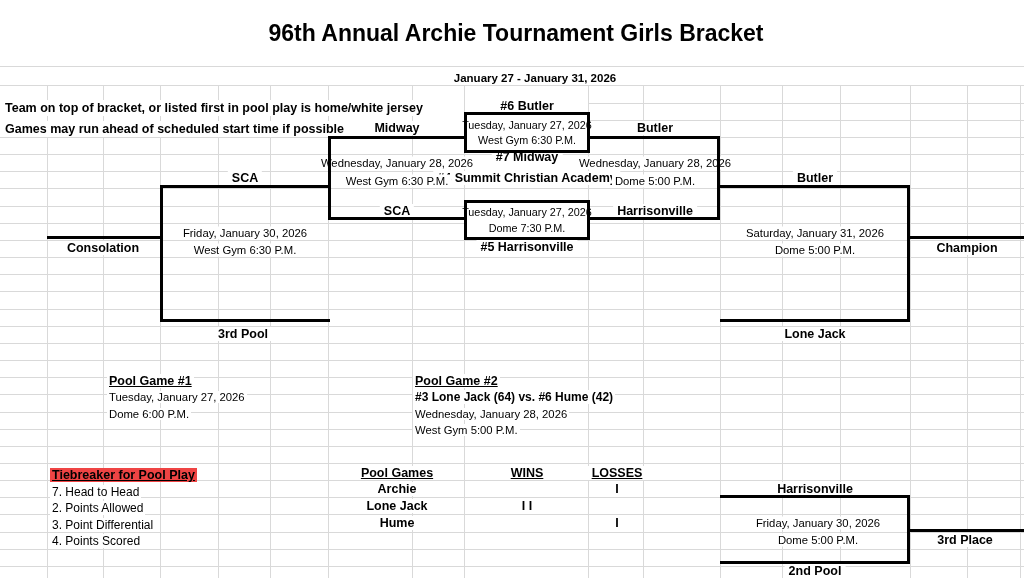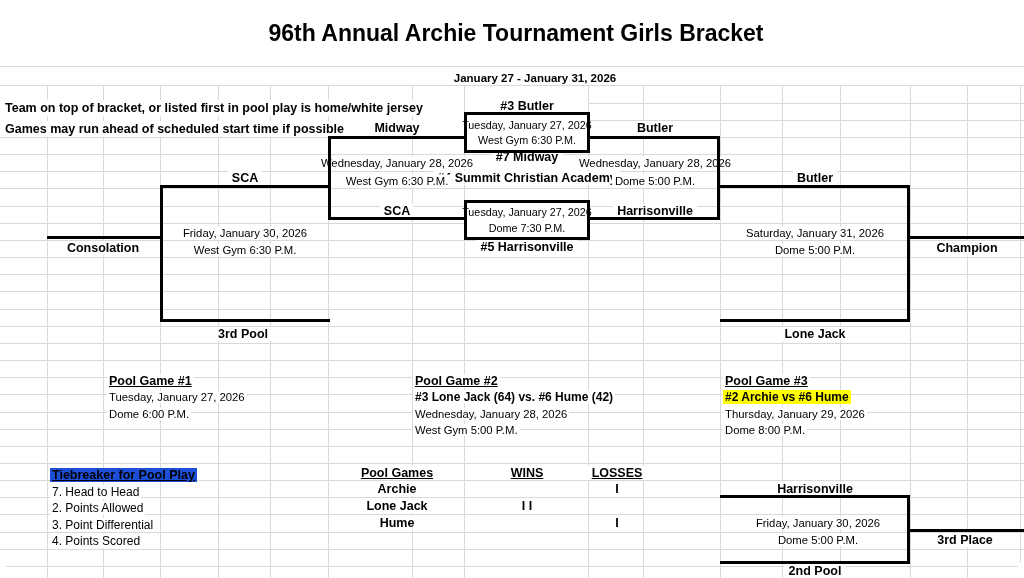--- a/index.html
+++ b/index.html
@@ -1,17 +1,17 @@
 <!DOCTYPE html>
 <html><head>
 <meta charset="utf-8">
 <style>
   html,body{margin:0;padding:0;background:#fff;}
   .stage{position:relative;width:1024px;height:578px;background:#ffffff;overflow:hidden;
-         font-family:"Liberation Sans",sans-serif;color:#000;border-radius:29px;}
+         font-family:"Liberation Sans",sans-serif;color:#000;}
   .gv,.gh{position:absolute;background:#d9d9d9;z-index:0;}
   .title{position:absolute;transform:translate(-50%,-50%);font-size:23px;font-weight:bold;
          white-space:nowrap;z-index:2;background:#fff;padding:0 4px;}
   .sub{position:absolute;transform:translate(-50%,-50%);font-size:11.5px;font-weight:bold;
        white-space:nowrap;z-index:2;background:#fff;padding:0 4px;}
   .note{position:absolute;font-size:12.5px;font-weight:bold;white-space:nowrap;z-index:2;
         background:#fff;padding:0 3px;line-height:16px;}
   .lbl{position:absolute;transform:translate(-50%,-50%);font-size:12.5px;font-weight:bold;
        white-space:nowrap;z-index:2;background:#fff;padding:0 4px;line-height:14px;}
   .lblu{text-decoration:underline;}
@@ -21,21 +21,21 @@
   .gamebox{position:absolute;box-sizing:border-box;border:3px solid #000;background:#fff;z-index:4;
            display:flex;flex-direction:column;justify-content:space-evenly;align-items:center;}
   .gamebox div{font-size:10.8px;white-space:nowrap;line-height:12px;}
   .pool{position:absolute;z-index:2;}
   .pool .row{height:16.4px;line-height:16.4px;white-space:nowrap;}
   .pg-title{font-weight:bold;text-decoration:underline;font-size:12.5px;background:#fff;padding:0 2px;}
   .pg-match{font-weight:bold;font-size:12px;background:#fff;padding:0 2px;}
   .pg-det{font-size:11.3px;background:#fff;padding:0 2px;}
   .tb{position:absolute;z-index:2;}
   .tb .row{height:16.6px;line-height:16.6px;white-space:nowrap;}
-  .tb-title{font-weight:bold;text-decoration:underline;font-size:12.5px;background:#1d4ed8;padding:0 2px;}
+  .tb-title{font-weight:bold;text-decoration:underline;font-size:12.5px;background:#ef4444;padding:0 2px;}
   .tb-item{font-size:12px;background:#fff;padding:0 2px;}
 </style>
 </head>
 <body>
 
 <div class="stage">
   <div id="grid">
       <div class="gv" style="left: 47px; top: 85px; width: 1px; height: 493px;"></div>
       <div class="gv" style="left: 103px; top: 85px; width: 1px; height: 493px;"></div>
       <div class="gv" style="left: 160px; top: 85px; width: 1px; height: 493px;"></div>
@@ -82,21 +82,21 @@
       <div class="gh" style="left: 0px; top: 566px; width: 1024px; height: 1px;"></div>
       <div class="gh" style="left: 588px; top: 103px; width: 436px; height: 1px;"></div>
       <div class="gh" style="left: 588px; top: 120px; width: 436px; height: 1px;"></div>
     </div>
 
   <div class="title" style="left:516px;top:33px;">96th Annual Archie Tournament Girls Bracket</div>
   <div class="sub" style="left:535px;top:78px;">January 27 - January 31, 2026</div>
   <div class="note" style="left:2px;top:121px;">Games may run ahead of scheduled start time if possible</div>
   <div class="note" style="left:2px;top:100px;">Team on top of bracket, or listed first in pool play is home/white jersey</div>
 
-  <div class="lbl" style="left:527px;top:106px;">#3 Butler</div>
+  <div class="lbl" style="left:527px;top:106px;">#6 Butler</div>
   <div class="lbl" style="left:527px;top:157px;">#7 Midway</div>
   <div class="lbl" style="left:527px;top:178px;">#4 Summit Christian Academy</div>
   <div class="lbl" style="left:527px;top:247px;">#5 Harrisonville</div>
 
   <div class="lbl" style="left:397px;top:128px;">Midway</div>
   <div class="det" style="left:397px;top:163px;">Wednesday, January 28, 2026</div>
   <div class="det" style="left:397px;top:181px;">West Gym 6:30 P.M.</div>
   <div class="lbl" style="left:397px;top:211px;">SCA</div>
 
   <div class="lbl" style="left:655px;top:128px;">Butler</div>
@@ -154,26 +154,20 @@
     <div class="row"><span class="pg-title">Pool Game #1</span></div>
     <div class="row"><span class="pg-det">Tuesday, January 27, 2026</span></div>
     <div class="row"><span class="pg-det">Dome 6:00 P.M.</span></div>
   </div>
   <div class="pool" style="left:413px;top:372px;">
     <div class="row"><span class="pg-title">Pool Game #2</span></div>
     <div class="row"><span class="pg-match">#3 Lone Jack (64) vs. #6 Hume (42)</span></div>
     <div class="row"><span class="pg-det">Wednesday, January 28, 2026</span></div>
     <div class="row"><span class="pg-det">West Gym 5:00 P.M.</span></div>
   </div>
-  <div class="pool" style="left:723px;top:372px;">
-    <div class="row"><span class="pg-title">Pool Game #3</span></div>
-    <div class="row"><span class="pg-match" style="background: rgb(255, 255, 0);">#2 Archie vs #6 Hume</span></div>
-    <div class="row"><span class="pg-det">Thursday, January 29, 2026</span></div>
-    <div class="row"><span class="pg-det">Dome 8:00 P.M.</span></div>
-  </div>
 
   <div class="tb" style="left:50px;top:466px;">
     <div class="row"><span class="tb-title">Tiebreaker for Pool Play</span></div>
     <div class="row"><span class="tb-item">7. Head to Head</span></div>
     <div class="row"><span class="tb-item">2. Points Allowed</span></div>
     <div class="row"><span class="tb-item">3. Point Differential</span></div>
     <div class="row"><span class="tb-item">4. Points Scored</span></div>
   </div>
 
   <div class="lbl lblu" style="left:397px;top:473px;">Pool Games</div>

